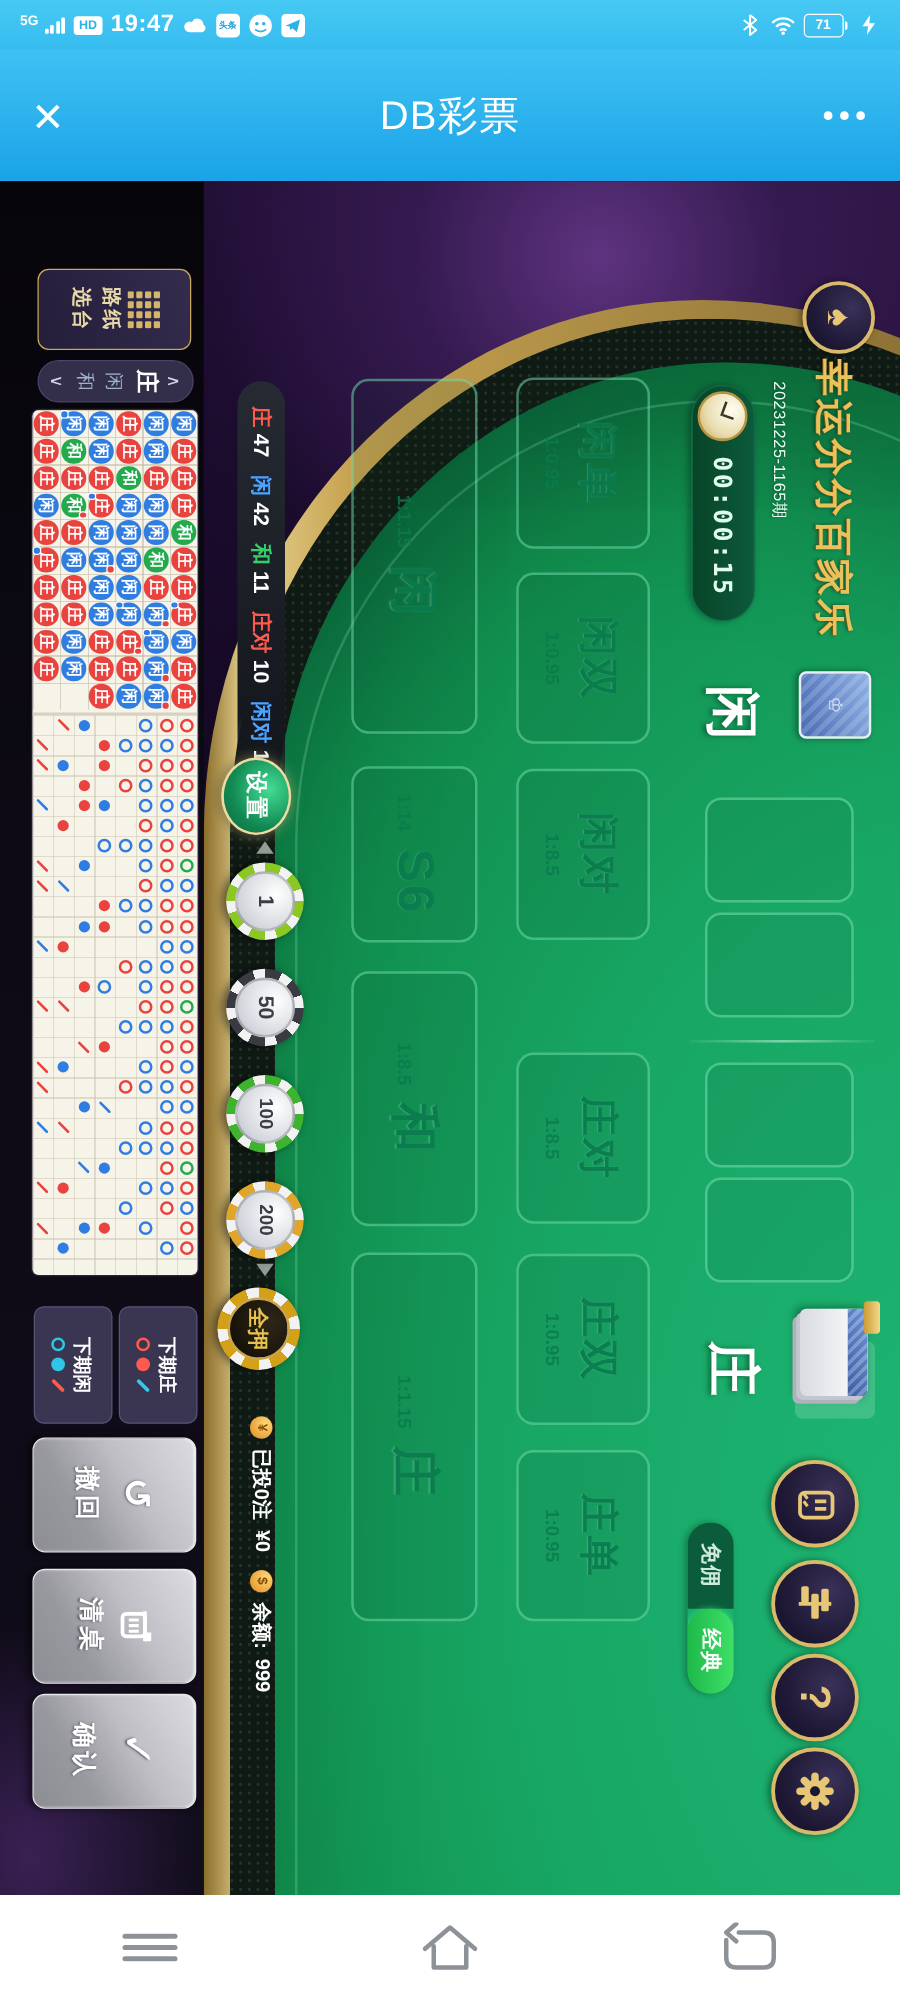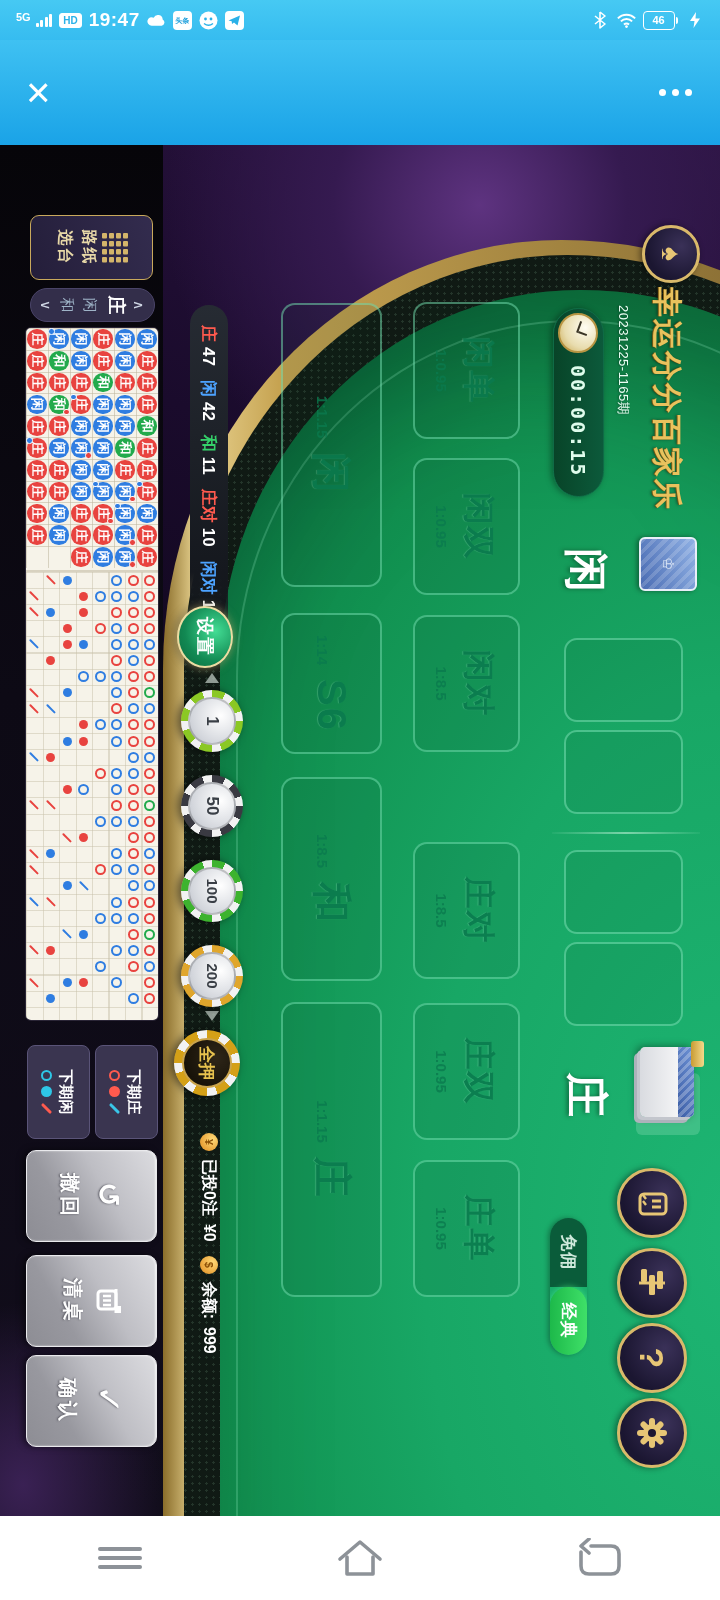--- a/index.html
+++ b/index.html
@@ -135,33 +135,34 @@
       </span>
     <span class="sb-ico">
         <svg width="22" height="17" viewBox="0 0 22 17">
           <path d="M1 6 a14 14 0 0 1 20 0" stroke="#fff" stroke-width="2.2" fill="none"></path>
           <path d="M4.5 9.5 a9 9 0 0 1 13 0" stroke="#fff" stroke-width="2.2" fill="none"></path>
           <path d="M8 13 a5 5 0 0 1 6 0" stroke="#fff" stroke-width="2.2" fill="none"></path>
           <circle cx="11" cy="15.5" r="1.6" fill="#fff"></circle>
         </svg>
       </span>
     <span class="batt">
-        <span class="case">46</span>
+        <span class="case">71</span>
         <span class="nub"></span>
       </span>
     <span class="sb-ico">
         <svg width="12" height="18" viewBox="0 0 12 18">
           <path d="M7 1 L1 10 H5.5 L4.5 17 L11 7.5 H6.5 Z" fill="#fff"></path>
         </svg>
       </span>
   </div>
 </div>
 
 <div class="abs" id="appheader">
   <span class="hx">×</span>
+  <span class="htitle">DB彩票</span>
   <span class="hmore">
       <i></i>
       <i></i>
       <i></i>
     </span>
 </div>
 
 <div class="abs" id="game">
   <div id="land">
     <div class="abs rim"></div>

